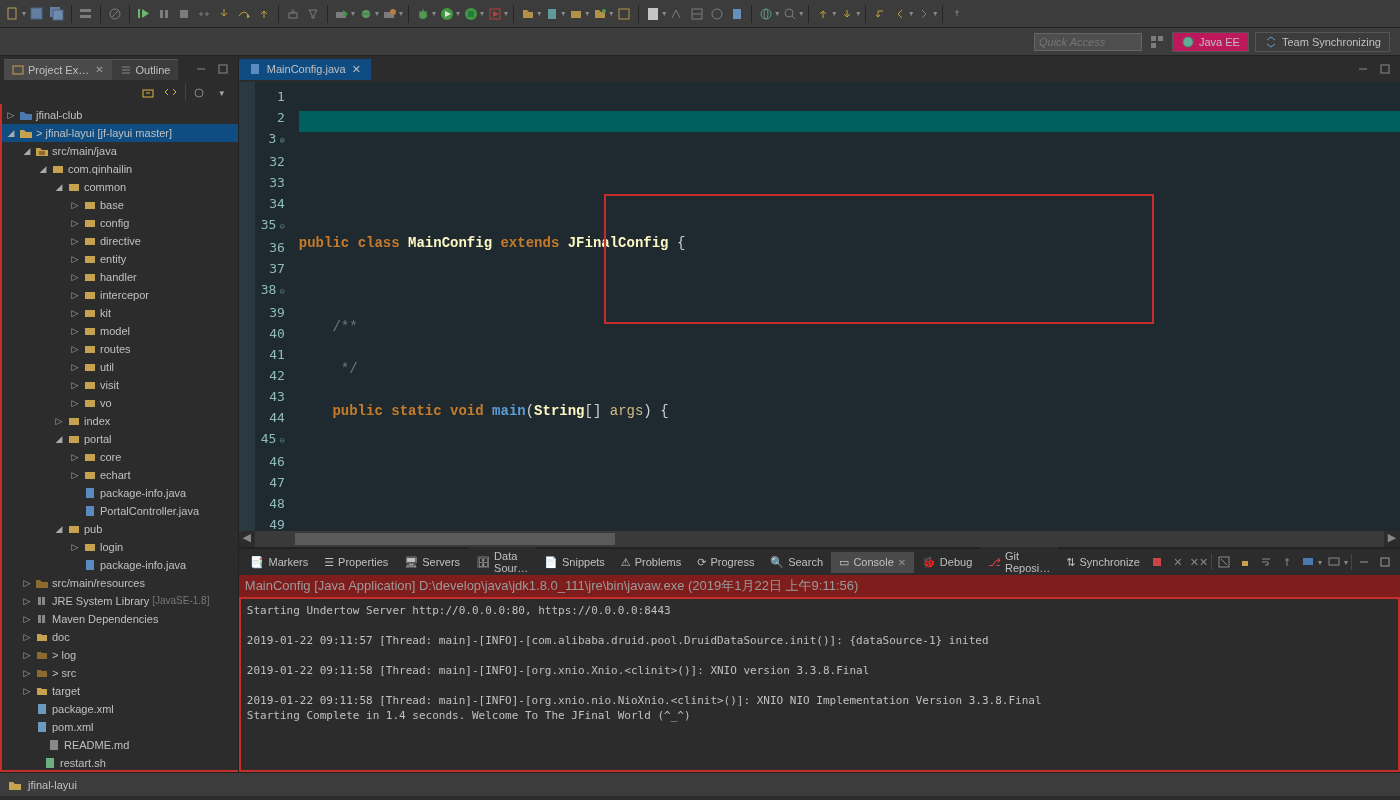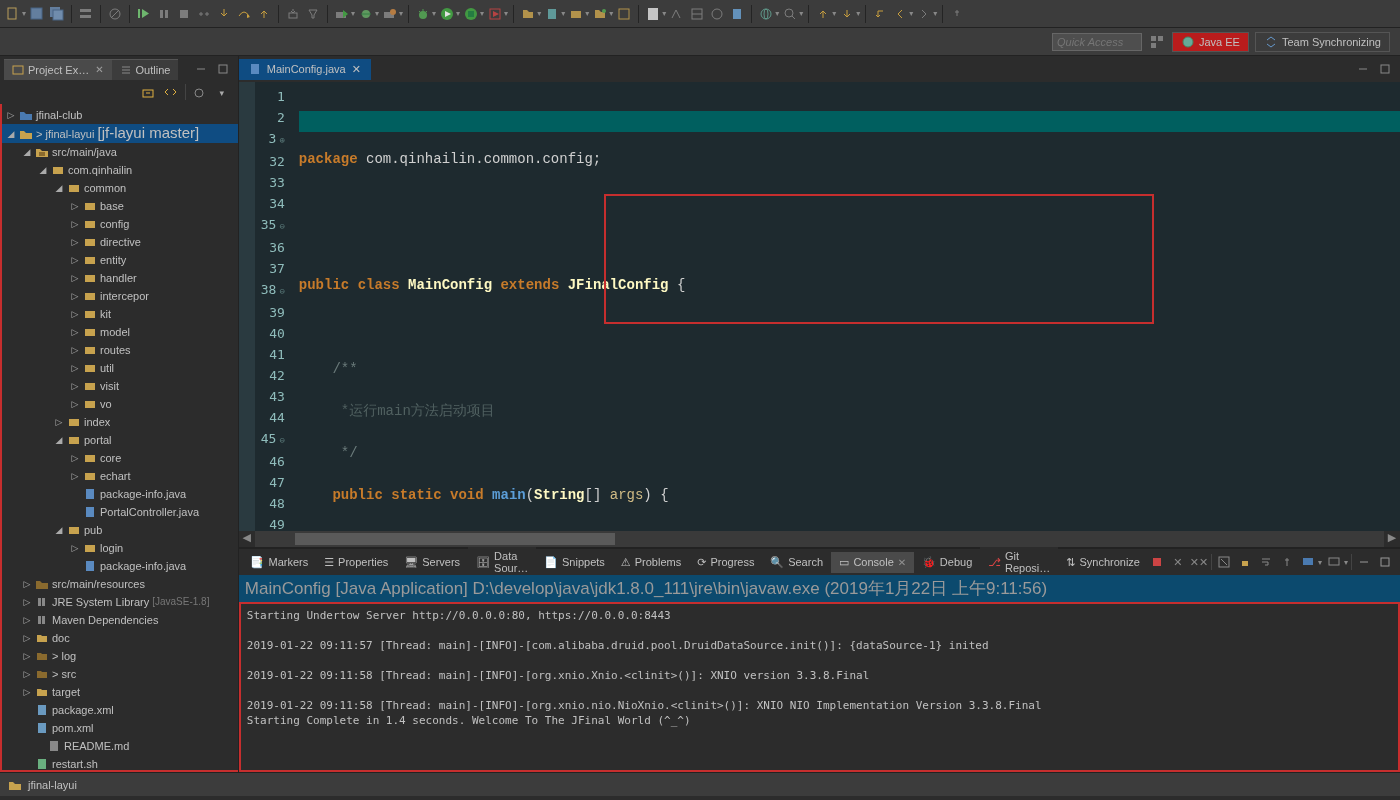--- a/index.html
+++ b/index.html
@@ -4,23 +4,23 @@
 <style>
 * { margin:0; padding:0; box-sizing:border-box; }
 body { font-family:"Segoe UI",Tahoma,sans-serif; font-size:11px; background:#2c2c2c; color:#c0c0c0; width:1400px; height:800px; overflow:hidden; }
 
 
 .toolbar { height:28px; background:#3c3c3c; border-bottom:1px solid #222; display:flex; align-items:center; padding:0 4px; gap:2px; }
 .tool-ico { width:18px; height:18px; display:flex; align-items:center; justify-content:center; cursor:pointer; opacity:.85; }
 .tool-sep { width:1px; height:18px; background:#242424; margin:0 3px; }
 .dd { font-size:8px; color:#888; margin-left:-2px; }
 .persp-row { height:28px; background:#3c3c3c; display:flex; align-items:center; justify-content:flex-end; gap:6px; padding:0 10px; border-bottom:1px solid #222; }
-.quick { width:90px; height:18px; background:#4e4e4e; border:1px solid #666; font-style:italic; font-size:11px; color:#9a9a9a; padding:0 4px; }
+.quick { width:108px; height:18px; background:#4e4e4e; border:1px solid #666; font-style:italic; font-size:11px; color:#9a9a9a; padding:0 4px; }
 .persp-btn { padding:2px 8px; background:#3c3c3c; border:1px solid #555; display:flex; align-items:center; gap:4px; cursor:pointer; }
-.persp-btn.active { background:#b91c1c; }
+.persp-btn.active { background:#be185d; }
 
 
 .bench { display:flex; height:716px; }
 .left { width:280px; display:flex; flex-direction:column; border-right:1px solid #222; }
 .right { flex:1; display:flex; flex-direction:column; }
 
 
 .view-tabs { display:flex; align-items:center; background:#2c2c2c; height:26px; padding-left:4px; }
 .view-tab { padding:4px 8px; background:#3c3c3c; border-top:1px solid #555; display:flex; align-items:center; gap:4px; cursor:pointer; }
 .view-tab.active { background:#4a4a4a; }
@@ -66,21 +66,21 @@
 .ed-sb .track{flex:1;background:#3a3a3a;position:relative}.ed-sb .thumb{position:absolute;left:40px;width:320px;height:12px;top:2px;background:#5a5a5a}
 
 
 .bottom { height:225px; display:flex; flex-direction:column; border-top:2px solid #222; }
 .btabs { display:flex; align-items:center; background:#2c2c2c; height:26px; padding-left:4px; }
 .btab { padding:4px 8px; display:flex; align-items:center; gap:4px; cursor:pointer; background:#2c2c2c; font-size:11px; }
 .btab.active { background:#4a4a4a; }
 .btab .x{font-size:10px;opacity:.6}
 .btb-r { margin-left:auto; display:flex; align-items:center; gap:3px; padding-right:6px; }
 .btb-r .ico{width:18px;height:18px;display:flex;align-items:center;justify-content:center;cursor:pointer}
-.con-hdr { background:#0c4a6e; padding:2px 6px; font-size:17px; color:#9a9a9a; }
+.con-hdr { background:#7f1d1d; padding:2px 6px; font-size:13px; color:#9a9a9a; }
 .con { flex:1; background:#2c2c2c; padding:4px 6px; font-family:Consolas,monospace; font-size:11px; line-height:15px; white-space:pre; overflow:auto; border:2px solid #c62e2e; }
 
 
 .status { height:24px; background:#3c3c3c; border-top:1px solid #222; display:flex; align-items:center; padding:0 8px; gap:6px; font-size:11px; }
 
 
 svg { display:block; }
 </style>
 </head>
 <body>
@@ -430,21 +430,21 @@
           </span>
           <span class="nm">jfinal-club</span>
         </div>
       <div class="node sel" style="padding-left:4px">
           <span class="tw">◢</span>
           <span class="fico">
             <svg width="14" height="12">
               <polygon points="1,3 5,3 7,5 13,5 13,11 1,11" fill="#c7a24e"></polygon>
             </svg>
           </span>
-          <span class="nm"><span>&gt; </span><span>jfinal-layui</span> <span style="font-size:15px">[jf-layui master]</span></span>
+          <span class="nm"><span>&gt; </span><span>jfinal-layui</span> <span style="font-size:11px">[jf-layui master]</span></span>
         </div>
       <div class="node" style="padding-left:20px">
           <span class="tw">◢</span>
           <span class="fico pkg">
             <svg width="14" height="12">
               <polygon points="1,3 5,3 7,5 13,5 13,11 1,11" fill="#c7a24e"></polygon>
               <rect x="4" y="6" width="6" height="4" fill="#8a6a2e"></rect>
             </svg>
           </span>
           <span class="nm">src/main/java</span>
@@ -742,21 +742,21 @@
         </div>
       <div class="node" style="padding-left:32px">
           <span class="tw"></span>
           <span class="fico">
             <svg width="12" height="12">
               <rect x="2" y="1" width="8" height="10" fill="#888"></rect>
             </svg>
           </span>
           <span class="nm">README.md</span>
         </div>
-      <div class="node" style="padding-left:20px">
+      <div class="node" style="padding-left:28px">
           <span class="tw"></span>
           <span class="fico">
             <svg width="12" height="12">
               <rect x="2" y="1" width="8" height="10" fill="#6ab080"></rect>
             </svg>
           </span>
           <span class="nm">restart.sh</span>
         </div>
 
     </div>
@@ -807,27 +807,25 @@
           <div>43</div>
           <div>44</div>
         <div><span>45</span><span class="fold-m">⊖</span></div>
         <div>46</div>
           <div>47</div>
           <div>48</div>
           <div>49</div>
       </div>
       <div class="code">
 <div class="hl-line"></div>
-<div><span class="kw">package</span> <span class="punct">com.qinhailin.common.config</span><span class="punct">;</span></div>
 <div> </div>
 <div> </div>
 <div><span class="kw">public</span> <span class="kw">class</span> <span class="cls2">MainConfig</span> <span class="kw">extends</span> <span class="cls2">JFinalConfig</span> <span class="punct">{</span></div>
 <div> </div>
 <div>    <span class="cmt">/**</span></div>
-<div>    <span class="cmtd"> *运行main方法启动项目</span></div>
 <div>    <span class="cmt"> */</span></div>
 <div>    <span class="kw">public</span> <span class="kw">static</span> <span class="kw">void</span> <span class="fn">main</span><span class="punct">(</span><span class="cls2">String</span><span class="punct">[] </span><span class="id">args</span><span class="punct">) {</span></div>
 
 
 
 
 
 
 
 

